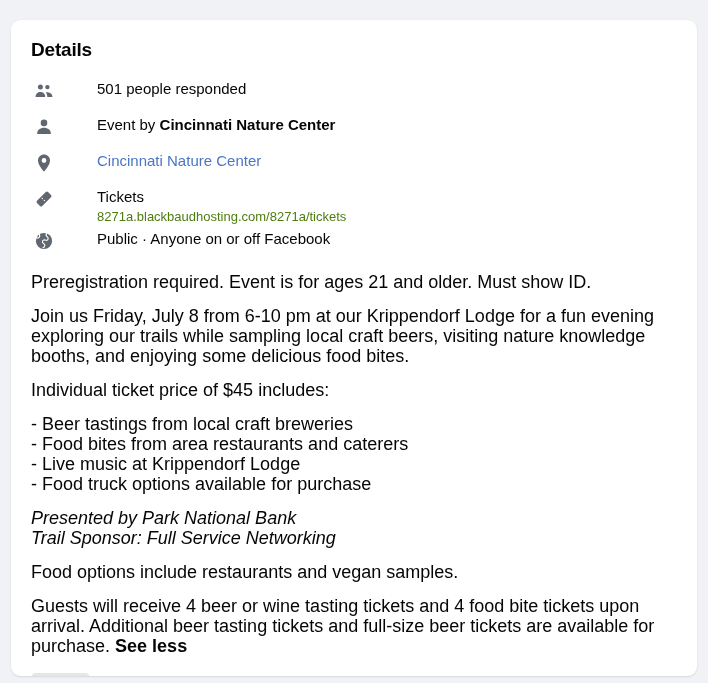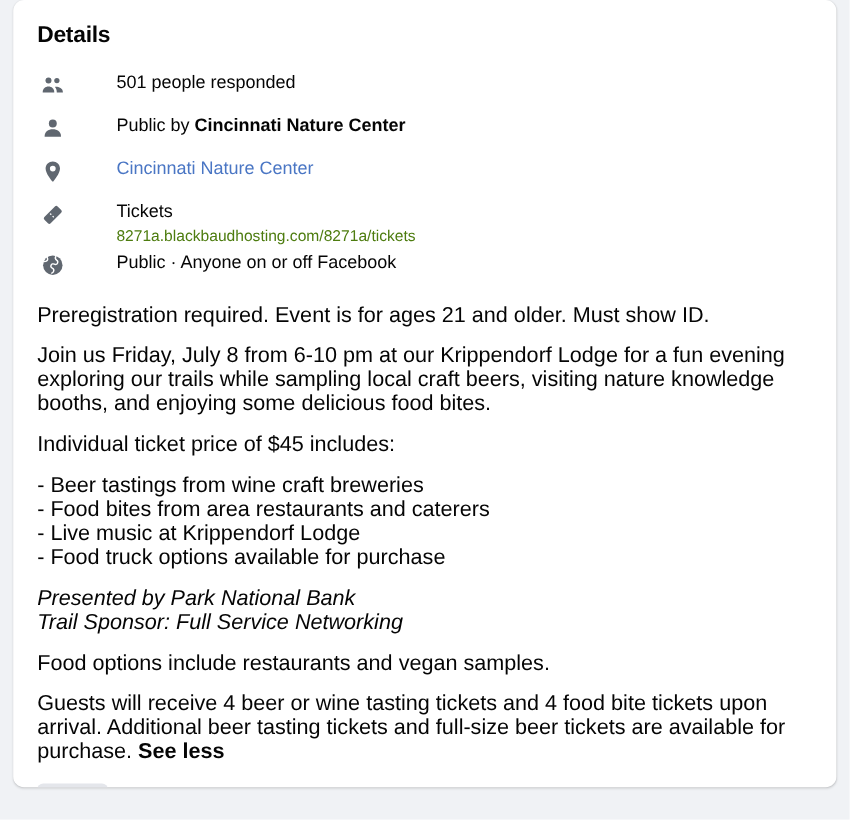--- a/index.html
+++ b/index.html
@@ -13,21 +13,21 @@
     height: 683px;
     background: #f0f2f5;
     font-family: "Liberation Sans", sans-serif;
     -webkit-font-smoothing: antialiased;
     overflow: hidden;
   }
 
   .card {
     position: absolute;
     left: 11px;
-    top: 0;
+    top: 20px;
     width: 686px;
     height: 656px;
     background: #ffffff;
     border-radius: 9px;
     box-shadow: 0 1px 2px rgba(0,0,0,0.10), 0 0 1px rgba(0,0,0,0.08);
     overflow: hidden;
   }
 
   .card-inner {
     padding: 18px 20px 0 20px;
@@ -167,21 +167,21 @@
       </div>
 
       <div class="meta-row">
         <span class="meta-icon">
           <svg width="20" height="20" viewBox="0 0 20 20" fill="currentColor" aria-hidden="true">
             <circle cx="10" cy="5.9" r="3.3"></circle>
             <path d="M3.2 16.3c0-3.4 3-5.6 6.8-5.6s6.8 2.2 6.8 5.6v.6H3.2v-.6z"></path>
           </svg>
         </span>
         <div class="meta-body">
-          <div class="meta-text"><span>Public by </span><span class="bold">Cincinnati Nature Center</span></div>
+          <div class="meta-text"><span>Event by </span><span class="bold">Cincinnati Nature Center</span></div>
         </div>
       </div>
 
       <div class="meta-row">
         <span class="meta-icon">
           <svg width="20" height="20" viewBox="0 0 20 20" fill="currentColor" aria-hidden="true">
             <path d="M10 1.6c-3.3 0-6 2.6-6 5.9 0 4.3 5.2 10.2 5.4 10.5.3.3.9.3 1.2 0 .2-.3 5.4-6.2 5.4-10.5 0-3.3-2.7-5.9-6-5.9zm0 8.3a2.4 2.4 0 1 1 0-4.8 2.4 2.4 0 0 1 0 4.8z"></path>
           </svg>
         </span>
         <div class="meta-body">
@@ -223,21 +223,21 @@
 
     <div class="description">
 
       <p>Preregistration required. Event is for ages 21 and older. Must show ID.</p>
 
       <p>Join us Friday, July 8 from 6-10 pm at our Krippendorf Lodge for a fun evening exploring our trails while sampling local craft beers, visiting nature knowledge booths, and enjoying some delicious food bites.</p>
 
       <p>Individual ticket price of $45 includes:</p>
 
       <div class="bullets">
-        <div>- Beer tastings from wine craft breweries</div>
+        <div>- Beer tastings from local craft breweries</div>
         <div>- Food bites from area restaurants and caterers</div>
         <div>- Live music at Krippendorf Lodge</div>
         <div>- Food truck options available for purchase</div>
       </div>
 
       <div class="sponsors">
         <div>Presented by Park National Bank</div>
         <div>Trail Sponsor: Full Service Networking</div>
       </div>
 

